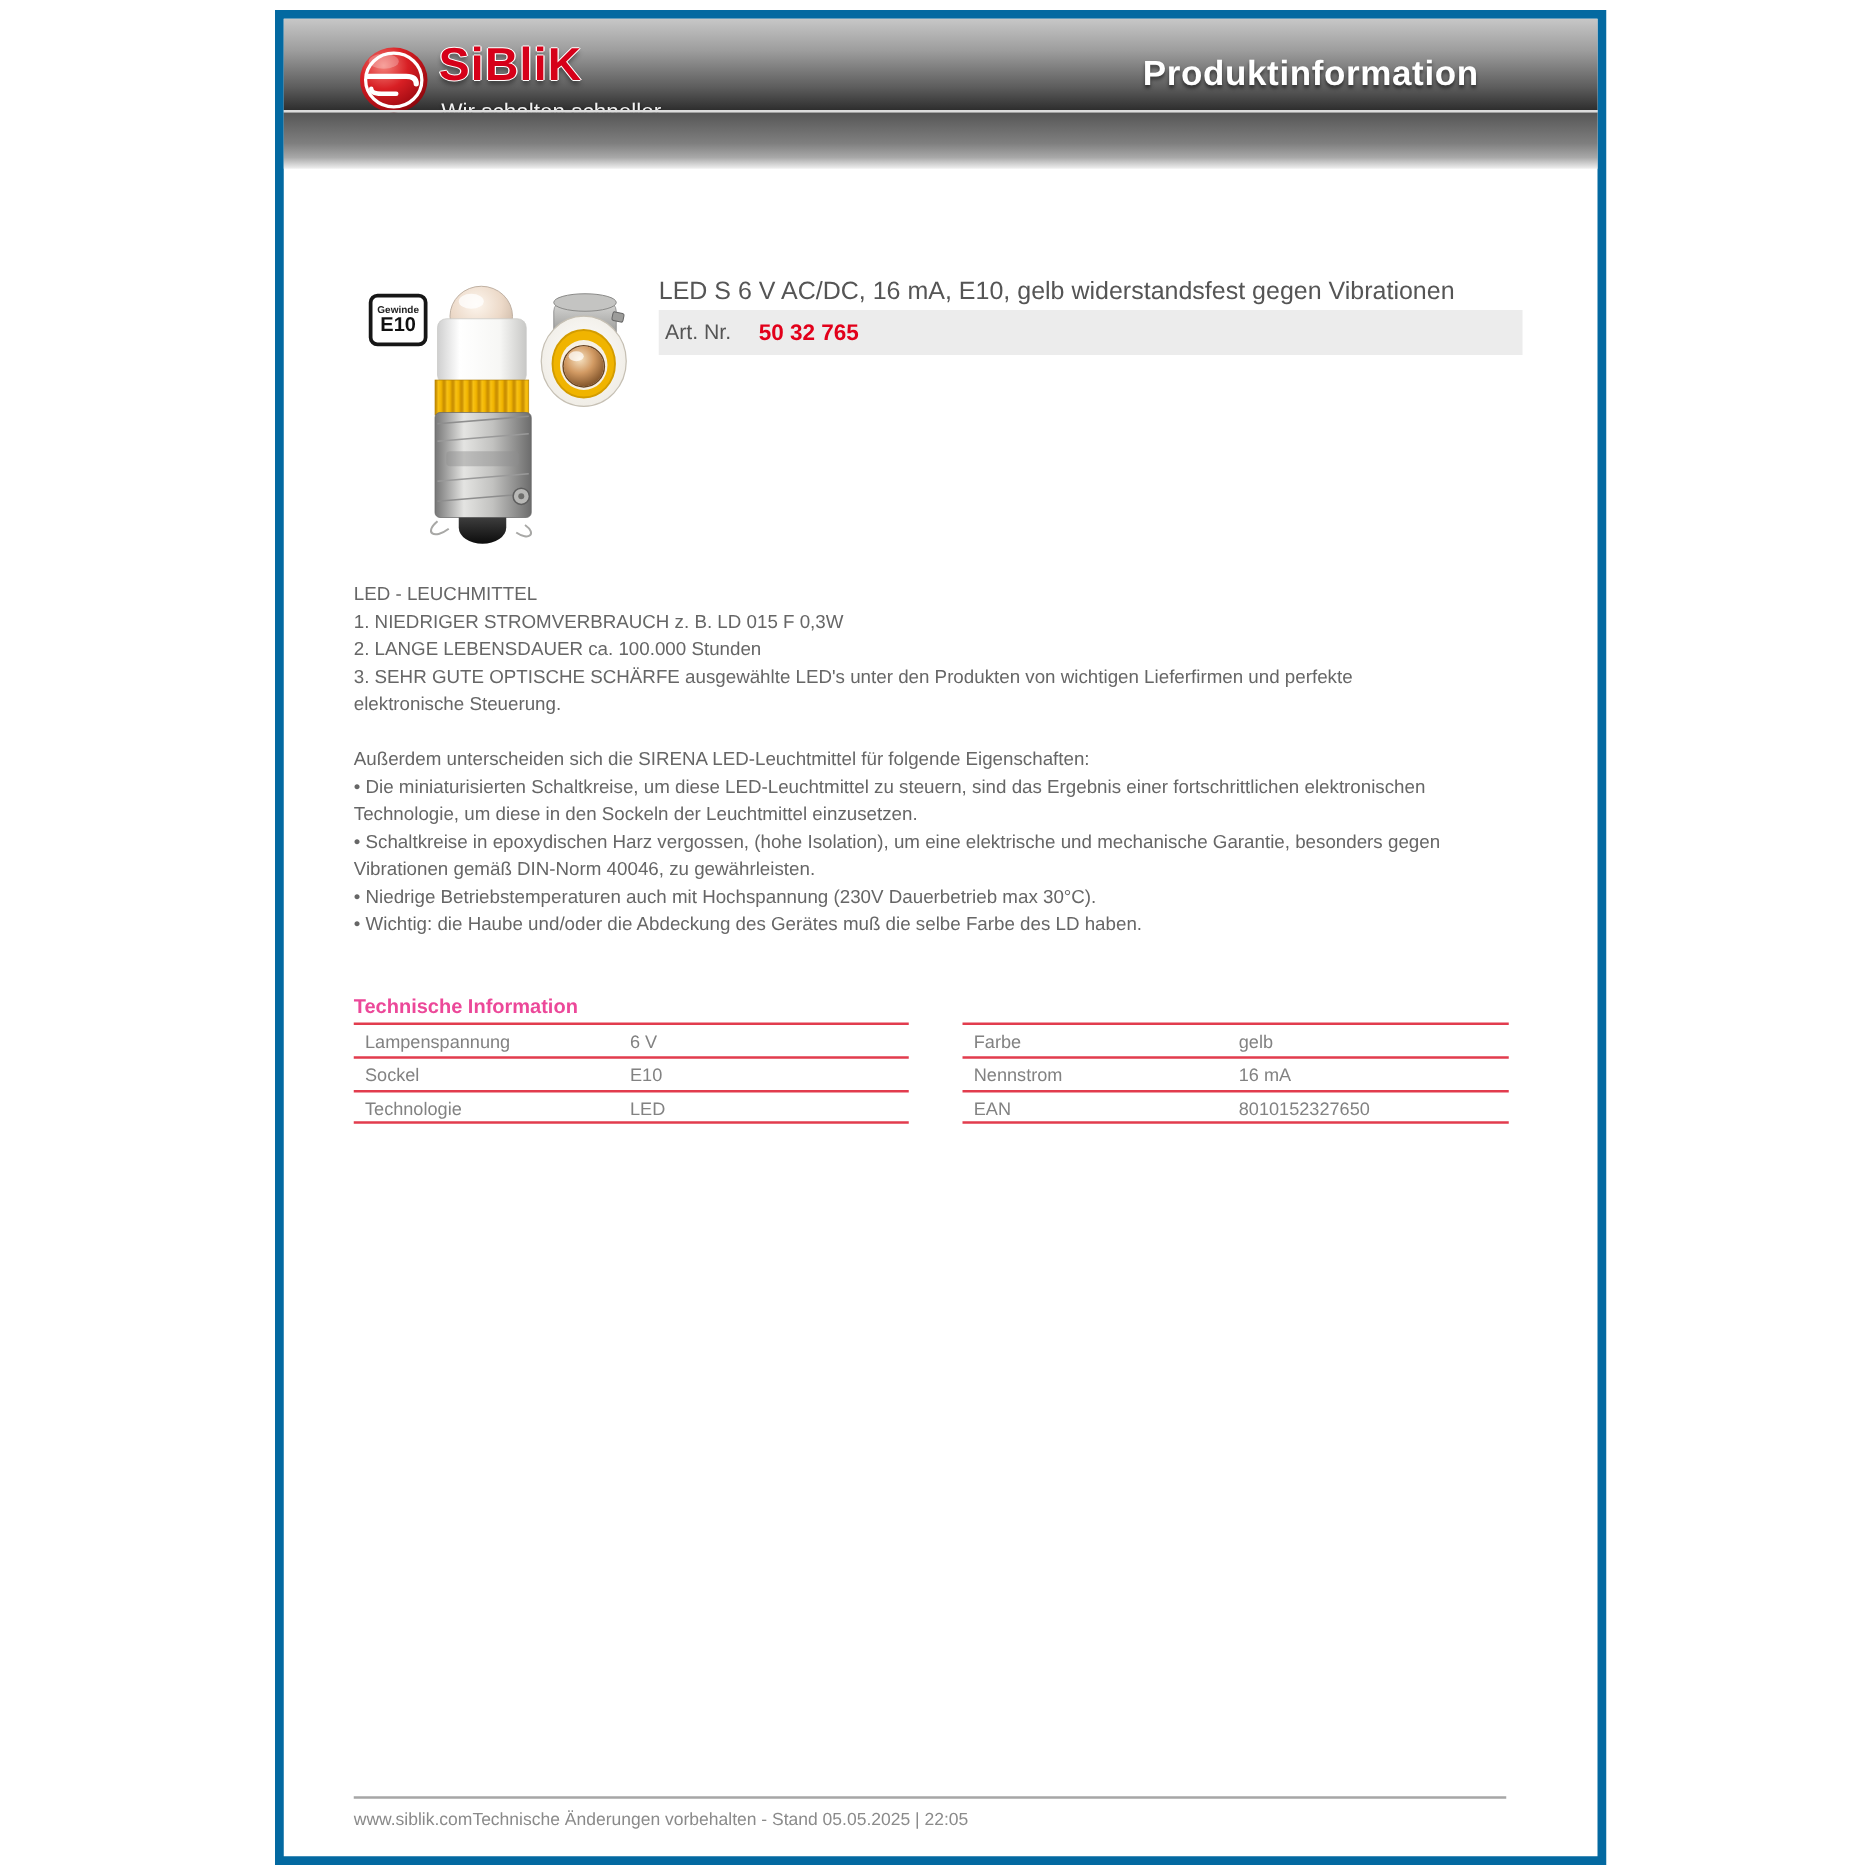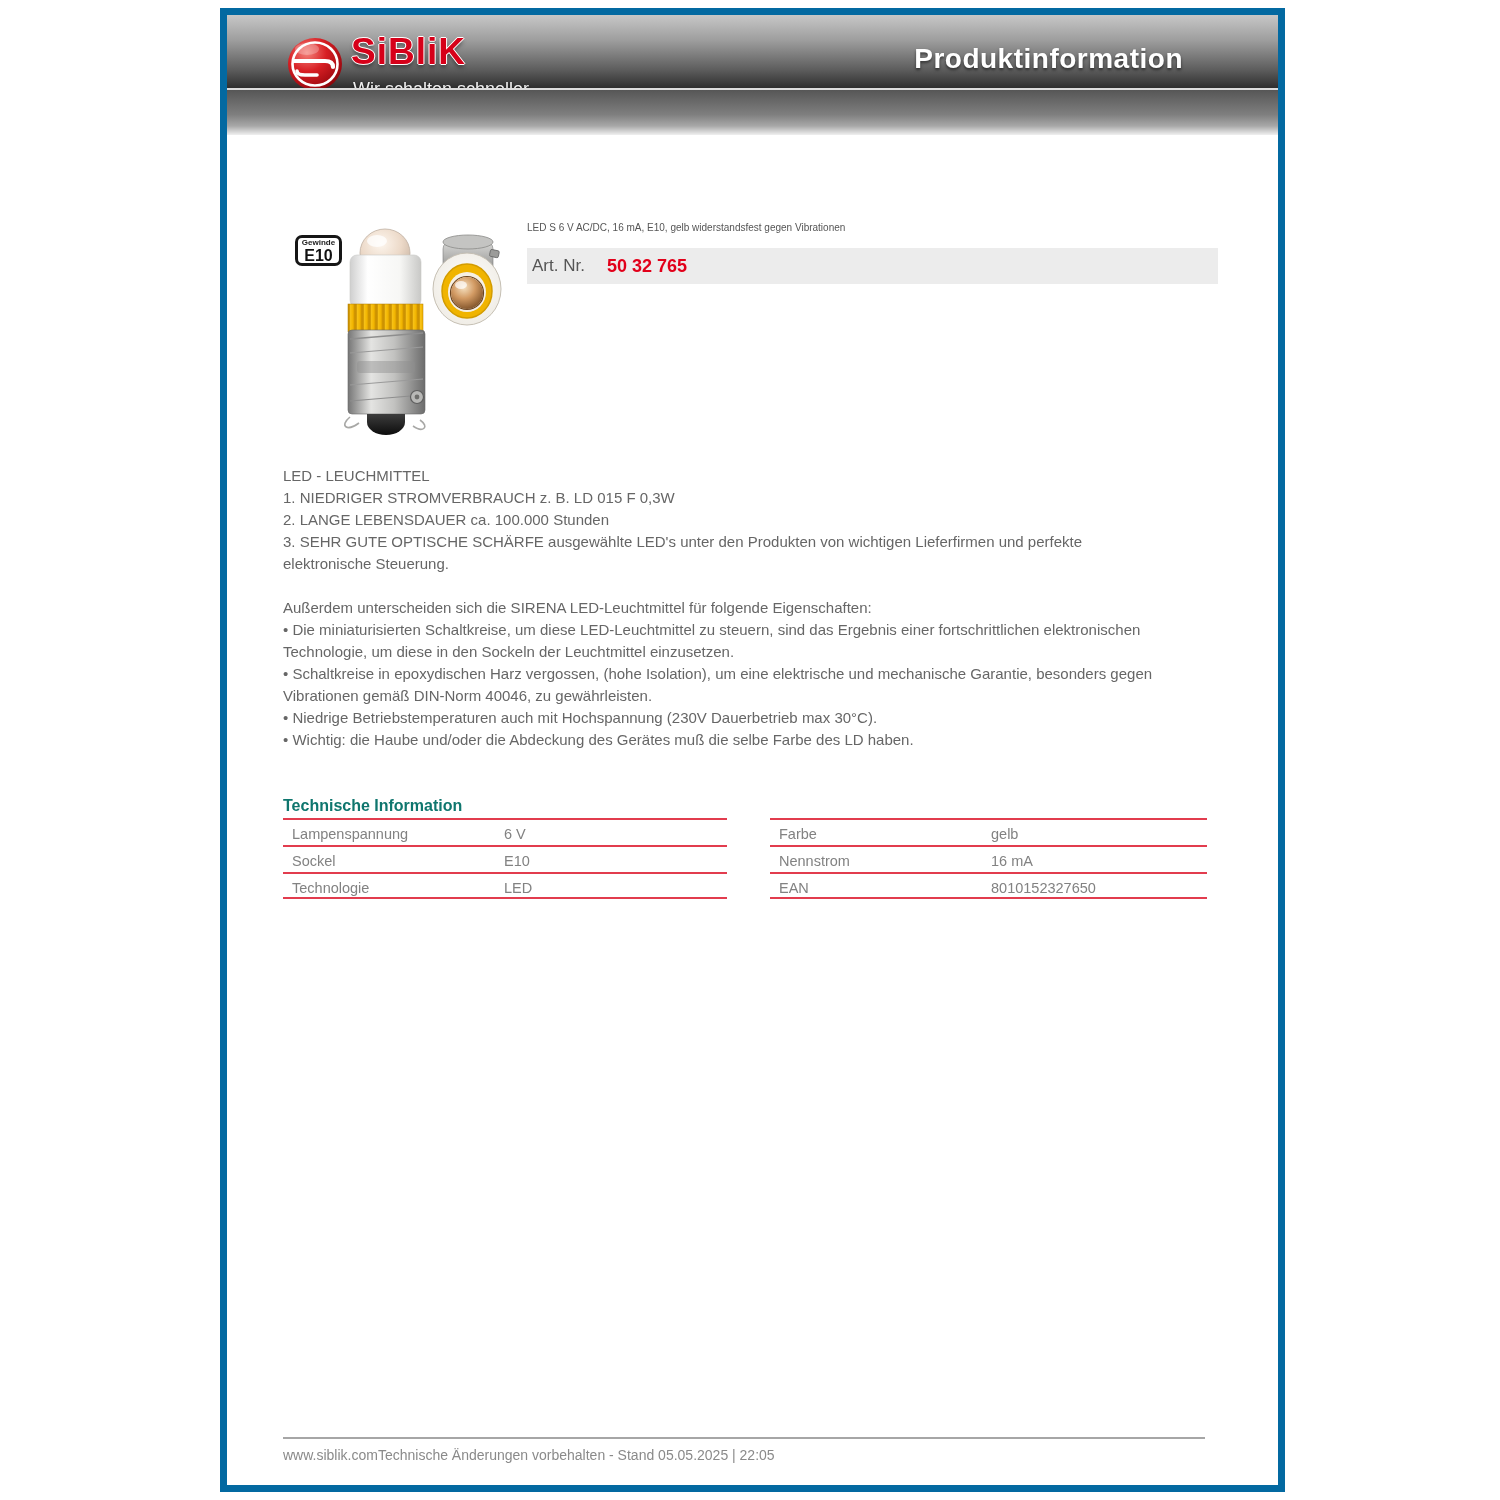--- a/index.html
+++ b/index.html
@@ -29,41 +29,41 @@
     position:absolute; left:66px; top:42px; width:220px;
     font-size:18px; font-weight:normal; color:#f2f2f2; text-shadow:0 1px 2px rgba(0,0,0,.7);
   }
   .page-title {
     position:absolute; right:95px; top:28px;
     font-size:28px; font-weight:bold; color:#ffffff; letter-spacing:.5px;
     text-shadow:0 2px 3px rgba(0,0,0,.55);
   }
   
   .badge {
-    position:absolute; left:68px; top:220px; width:47px; height:31px;
+    position:absolute; left:68px; top:220px; width:47px; height:42px;
     border:3px solid #161616; border-radius:7px; background:#fff;
     display:flex; flex-direction:column; align-items:center; justify-content:center;
   }
   .badge .b1 { font-size:8px; font-weight:bold; color:#222; line-height:9px; }
   .badge .b2 { font-size:16px; font-weight:bold; color:#111; line-height:17px; }
   .product-img { position:absolute; left:100px; top:212px; }
-  .prod-title { position:absolute; left:300px; top:207px; width:700px; font-size:10px; color:#555; }
+  .prod-title { position:absolute; left:300px; top:207px; width:700px; font-size:20px; color:#555; }
   .art-bar {
     position:absolute; left:300px; top:233px; width:691px; height:36px; background:#ececec;
     display:flex; align-items:center;
   }
   .art-label { font-size:17px; color:#555; margin-left:5px; }
   .art-number { font-size:18px; font-weight:bold; margin-left:22px; }
   
   .desc { position:absolute; left:56px; width:950px; font-size:15px; color:#666; }
   .desc .line { height:22px; line-height:22px; white-space:nowrap; }
   #desc1 { top:450px; }
   #desc2 { top:582px; }
   
-  .tech-title { position:absolute; left:56px; top:782px; font-size:16px; font-weight:bold; color:#0f766e; }
+  .tech-title { position:absolute; left:56px; top:782px; font-size:16px; font-weight:bold; color:#ec4899; }
   .ttable { position:absolute; top:803px; font-size:14.5px; color:#828282; }
   .ttable.left { left:56px; width:444px; }
   .ttable.right { left:543px; width:437px; }
   .trow { position:relative; height:27px; border-top:2px solid #e23c4e; }
   .ttable .trow:last-child { border-bottom:2px solid #e23c4e; }
   .tlabel { position:absolute; left:9px; top:6px; }
   .tvalue { position:absolute; left:221px; top:6px; }
   
   .foot-line { position:absolute; left:56px; top:1422px; width:922px; height:2px; background:#a6a6a6; }
   .foot-row {

